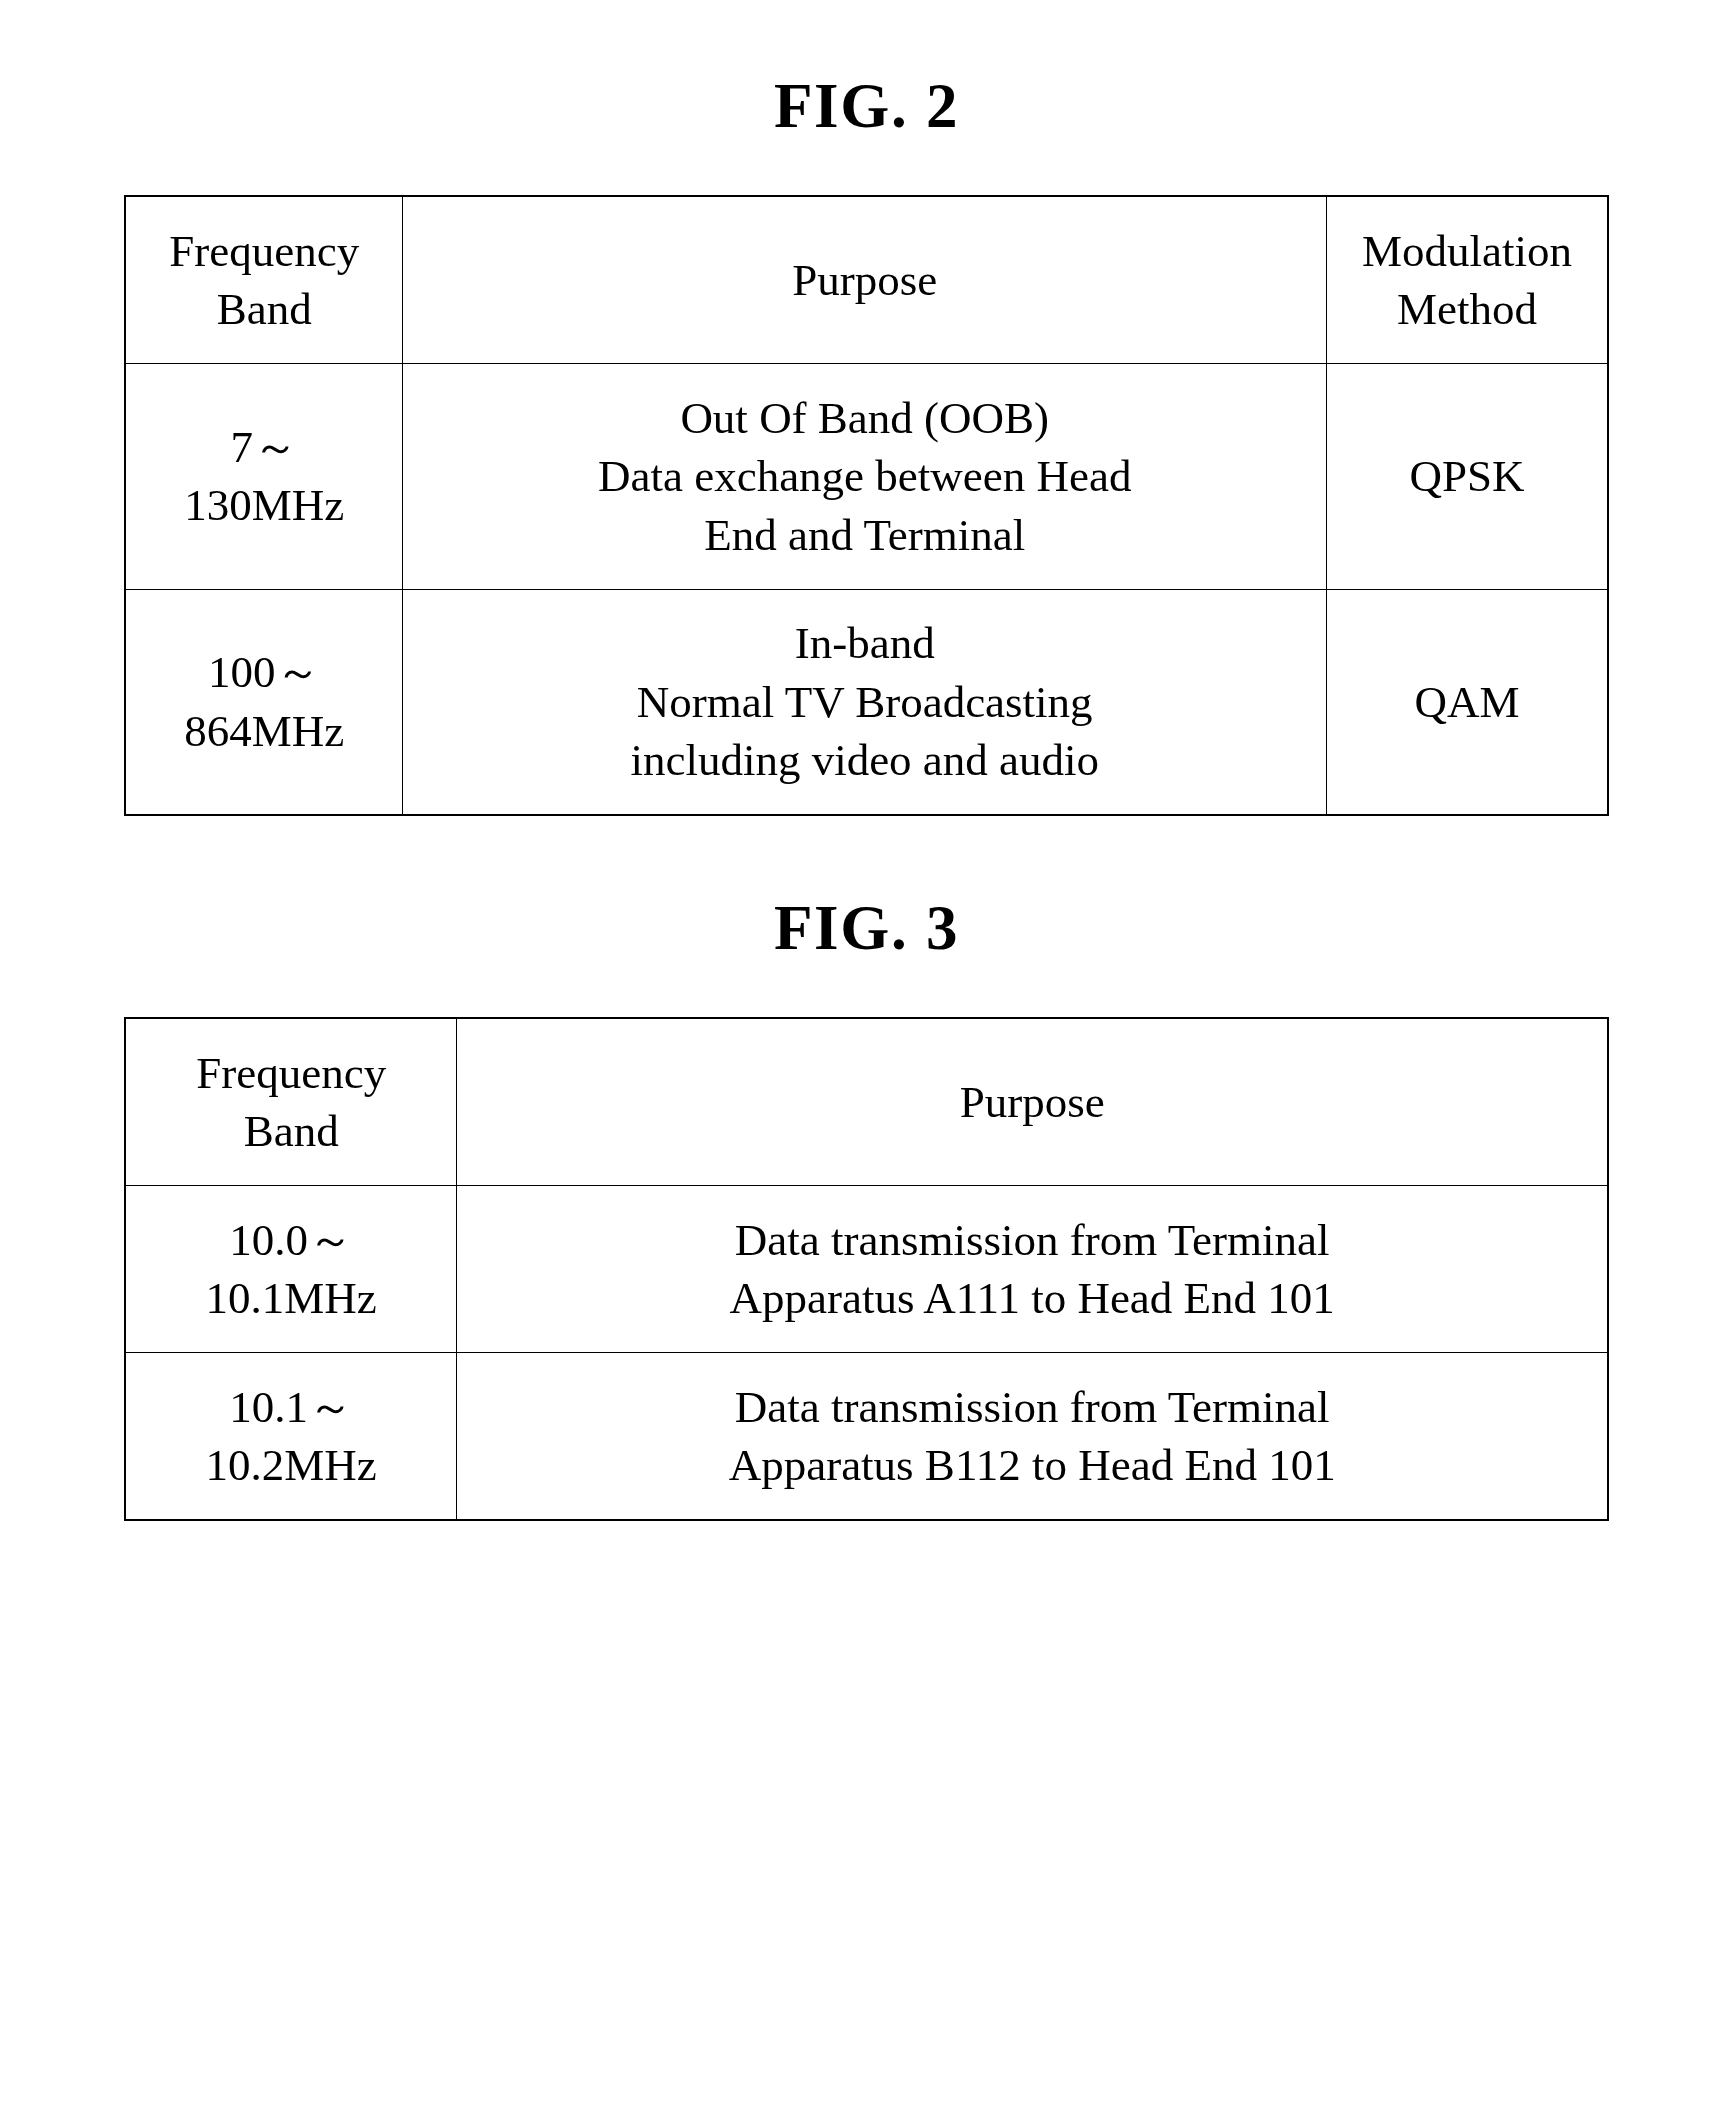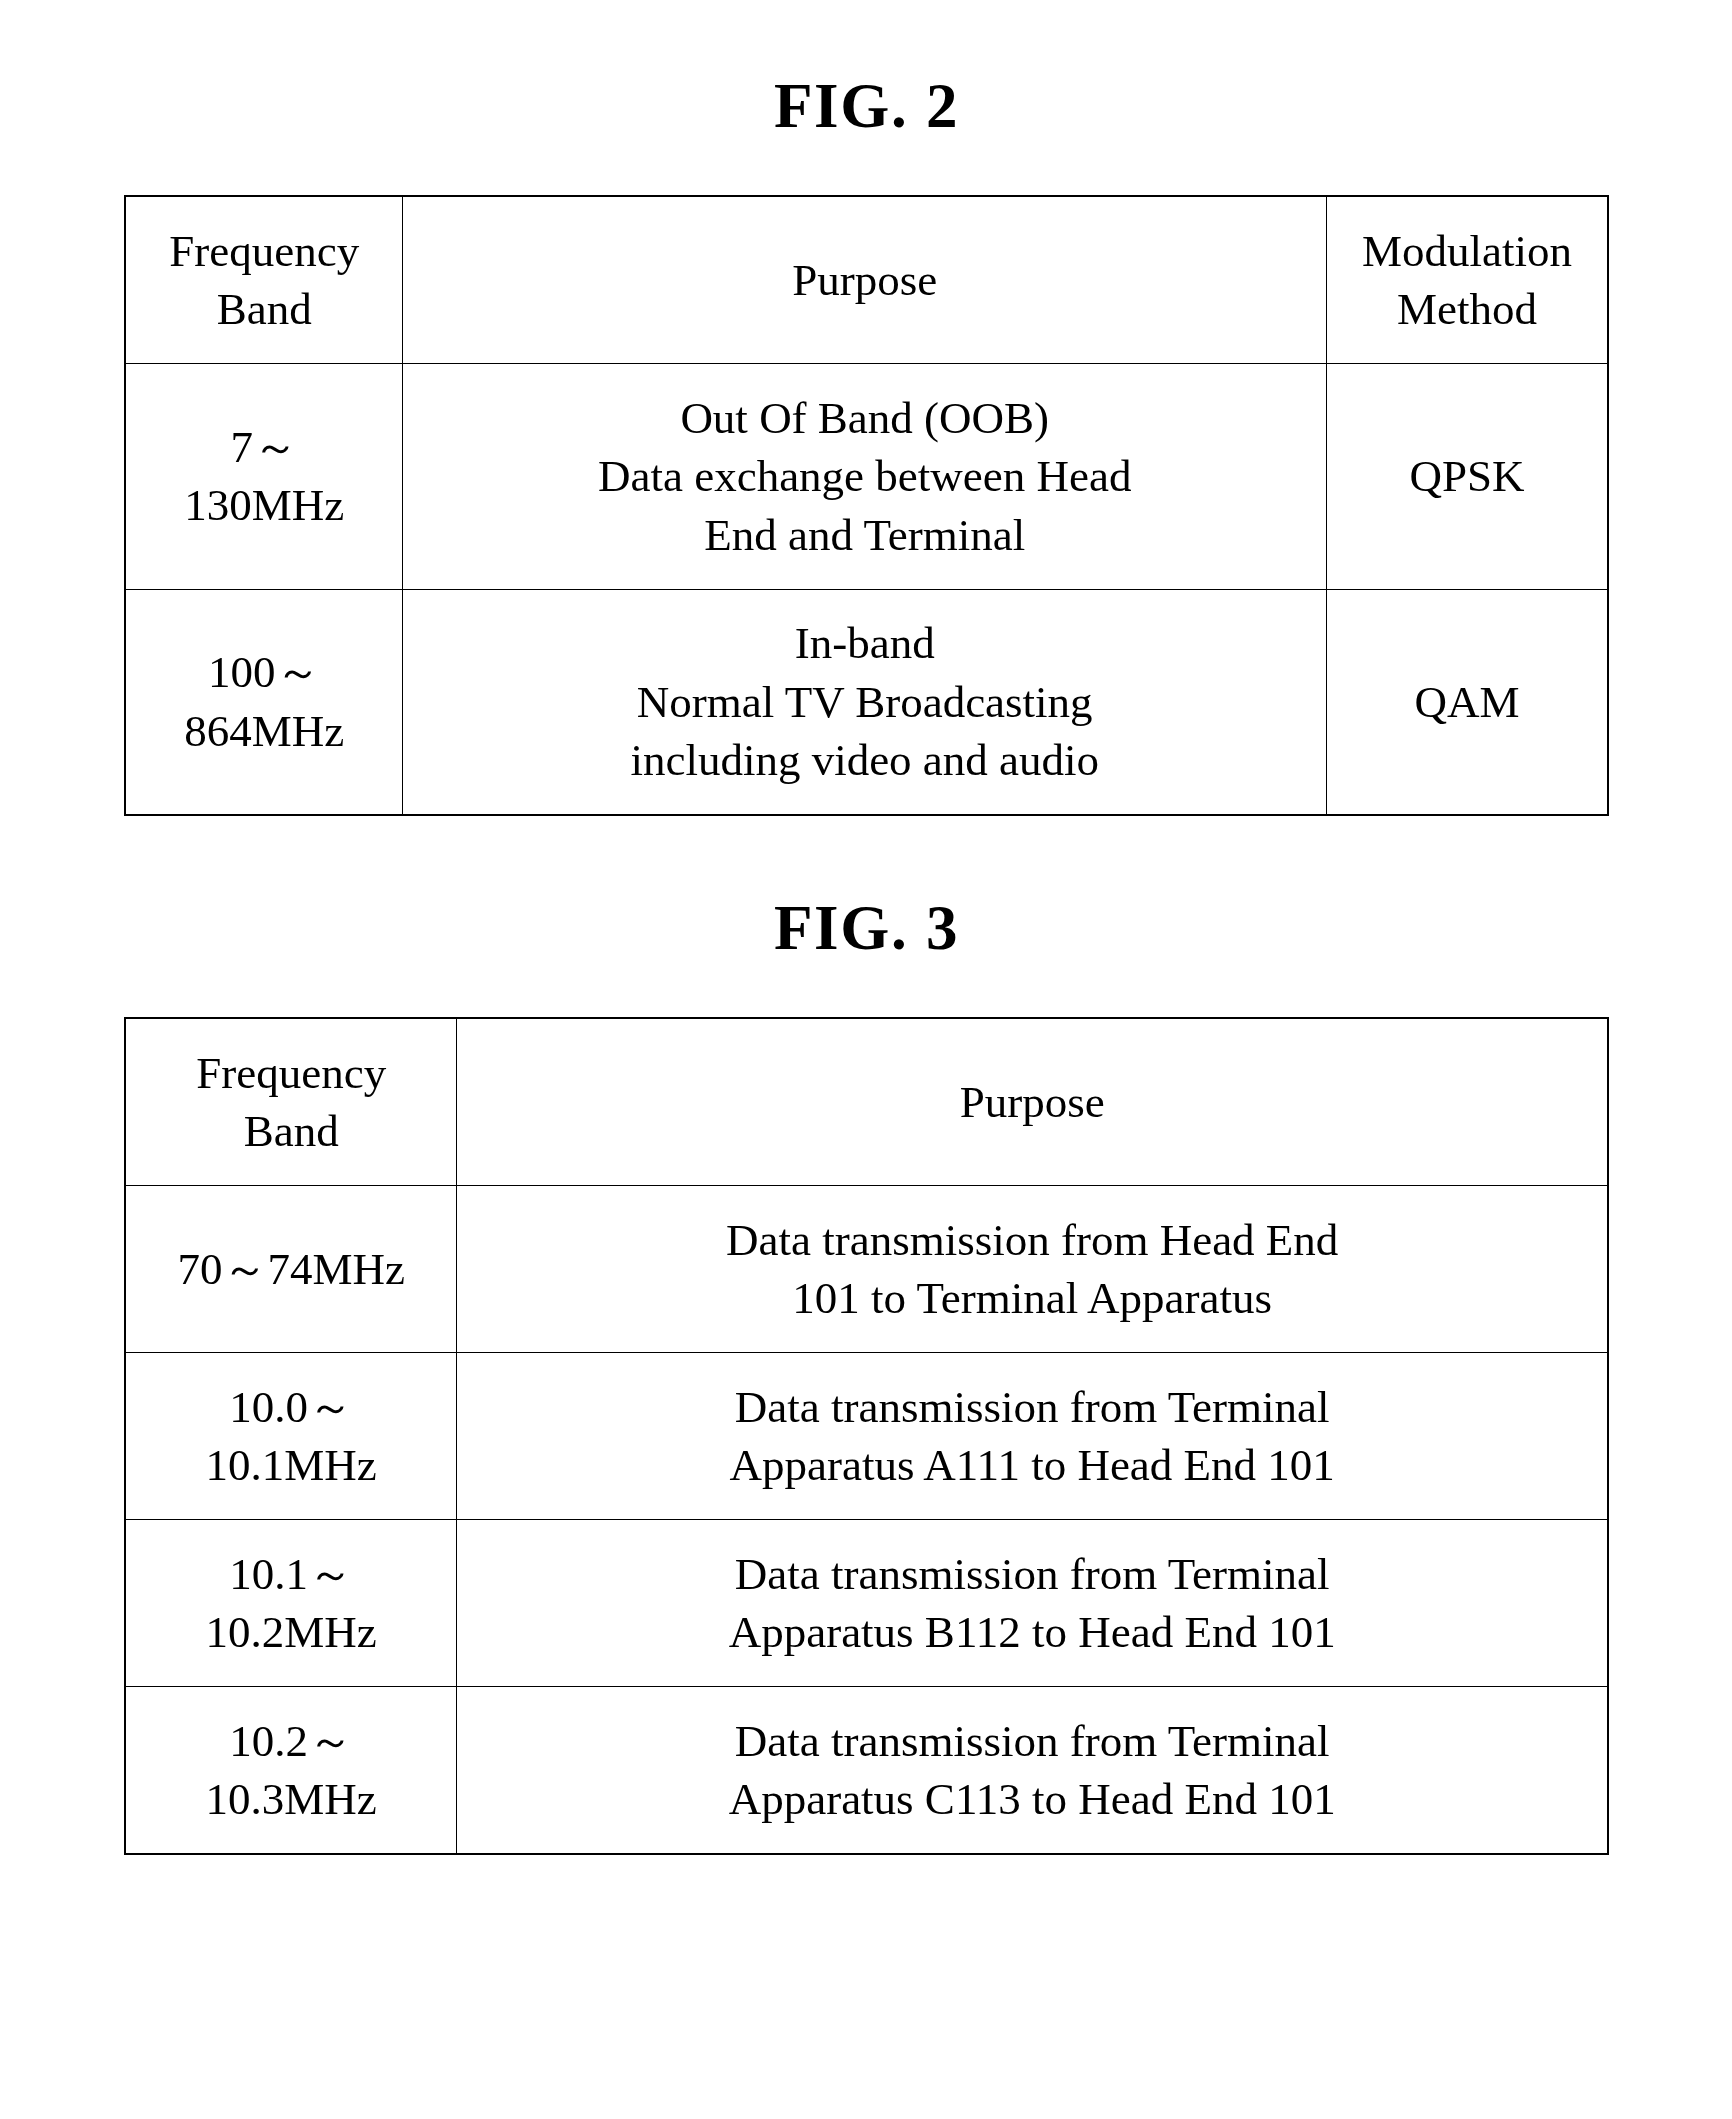--- a/index.html
+++ b/index.html
@@ -119,31 +119,23 @@
 
   <table class="data-table fig3-table">
     <thead>
       <tr>
         <th class="col-freq">Frequency<br>Band</th>
         <th class="col-purpose">Purpose</th>
       </tr>
     </thead>
     <tbody>
       <tr>
-        <td>70～74MHz</td>
-        <td class="purpose-cell">Data transmission from Head End<br>101 to Terminal Apparatus</td>
-      </tr>
-      <tr>
         <td>10.0～10.1MHz</td>
         <td class="purpose-cell">Data transmission from Terminal<br>Apparatus A111 to Head End 101</td>
       </tr>
       <tr>
         <td>10.1～10.2MHz</td>
         <td class="purpose-cell">Data transmission from Terminal<br>Apparatus B112 to Head End 101</td>
       </tr>
-      <tr>
-        <td>10.2～10.3MHz</td>
-        <td class="purpose-cell">Data transmission from Terminal<br>Apparatus C113 to Head End 101</td>
-      </tr>
     </tbody>
   </table>
 </div>
 
 
 </body></html>

